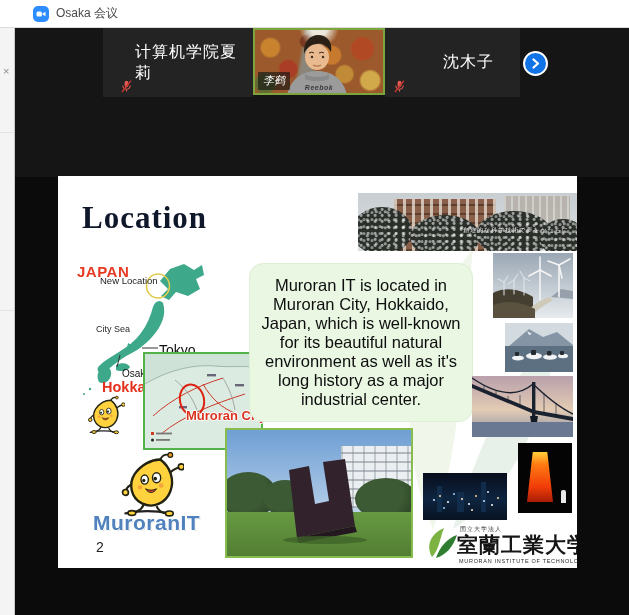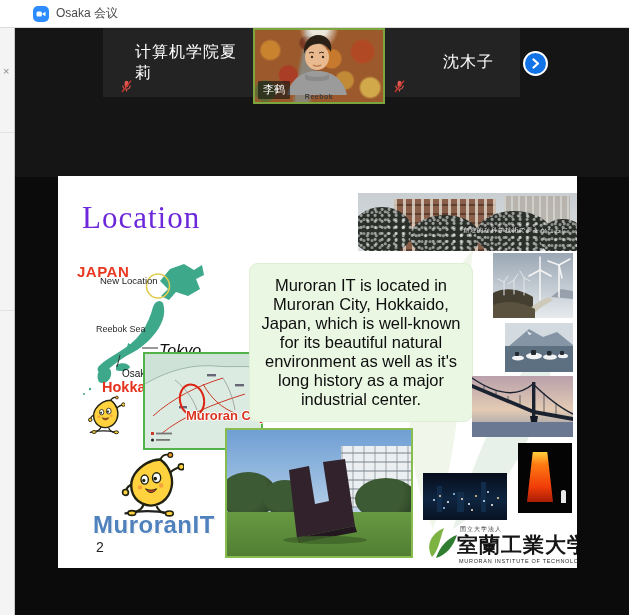--- a/index.html
+++ b/index.html
@@ -18,56 +18,56 @@
   #close-icon { position:absolute; left:3px; top:38px; font-size:11px; color:#8d8d8d; line-height:11px; cursor:default; }
 
   
   #stage { left:15px; top:28px; width:614px; height:587px; background:#0b0b0b; }
   #video-band { left:15px; top:28px; width:614px; height:149px; background:#151515; }
 
   .thumb { top:28px; height:69px; background:#232323; display:flex; align-items:center; justify-content:center; }
   .thumb .pname { color:#ffffff; font-size:16px; letter-spacing:1px;margin-left:32px; }
   .mic-muted { position:absolute; bottom:4px; width:11px; height:13px; }
 
-  #video-tile { left:253px; top:28px; width:132px; height:76px; border:2px solid #7da53e; overflow:hidden;
+  #video-tile { left:253px; top:28px; width:132px; height:67px; border:2px solid #7da53e; overflow:hidden;
     background-color:#a15a2e;
     background-image:
       radial-gradient(ellipse at 50% -4%, #ece8de 0 9%, rgba(236,232,222,0) 22%),
       radial-gradient(circle at 12% 28%, #c9832f 0 7%, rgba(0,0,0,0) 9%),
       radial-gradient(circle at 26% 62%, #a93d25 0 8%, rgba(0,0,0,0) 10%),
       radial-gradient(circle at 84% 30%, #b14a24 0 9%, rgba(0,0,0,0) 11%),
       radial-gradient(circle at 70% 70%, #c08a37 0 8%, rgba(0,0,0,0) 10%),
       radial-gradient(circle at 90% 80%, #d2a94a 0 7%, rgba(0,0,0,0) 9%),
       radial-gradient(circle at 8% 85%, #5f6b33 0 7%, rgba(0,0,0,0) 9%),
       radial-gradient(circle at 40% 18%, #7a3b22 0 6%, rgba(0,0,0,0) 8%),
       radial-gradient(circle at 60% 40%, #c77a2e 0 10%, rgba(0,0,0,0) 12%),
-      linear-gradient(100deg, #9c5a2c 0 35%, #8a8578 38% 46%, #9c5a2c 50%); }
+      linear-gradient(100deg, #9c5a2c 0 35%, #8a8578 38% 46%, #9c5a2c 50%); font-style: italic; }
   #video-name-tag { position:absolute; left:3px; bottom:3px; background:rgba(20,20,20,.62); color:#fff; font-size:11px; padding:1px 5px 2px; border-radius:1px; }
   #shirt-text { position:absolute; left:50%; transform:translateX(-50%); bottom:2px; color:#3b3b3b; font-size:7px; font-weight:bold; letter-spacing:.5px; }
 
   #next-participants-button { left:523px; top:51px; width:25px; height:25px; border-radius:50%; background:#1273e6; border:2px solid #ffffff; display:flex; align-items:center; justify-content:center; cursor:pointer; }
 
   
   #slide { left:58px; top:176px; width:519px; height:392px; background:#ffffff; overflow:hidden; }
 
-  #slide-title { left:24px; top:24px; font-family:"Liberation Serif", serif; font-weight:normal; font-size:31px; color:#6d28d9; letter-spacing:1px; }
+  #slide-title { left:24px; top:24px; font-family:"Liberation Serif", serif; font-weight:bold; font-size:31px; color:#0f172a; letter-spacing:1px; }
 
   .lbl { white-space:nowrap; }
   #label-japan    { left:19px;  top:87px;  font-size:15px; font-weight:bold; color:#e83a22; letter-spacing:.5px; }
   #label-chitose  { left:42px;  top:99px;  font-size:9.5px; color:#1c1c1c; }
   #label-sea      { left:38px;  top:148px; font-size:9px;  color:#2a2a2a; }
-  #label-tokyo    { left:101px; top:166px; font-size:16px; color:#111;font-style:italic; }
+  #label-tokyo    { left:101px; top:166px; font-size:14px; color:#111; }
   #label-osaka    { left:64px;  top:192px; font-size:10px; color:#111; }
   #label-hokkaido { left:44px;  top:203px; font-size:14.5px; font-weight:bold; color:#e5321e; }
   #label-muroran-city { left:128px; top:232px; font-size:13px; font-weight:bold; color:#d9341f;
       text-shadow:-1px 0 0 #fff,1px 0 0 #fff,0 -1px 0 #fff,0 1px 0 #fff; }
 
   #inset-map { left:85px; top:176px; width:120px; height:98px; border:2px solid #54b24a; background:#cfe2d8; }
 
-  #desc-box { left:191px; top:87px; width:224px; height:159px; background:#e9f7e3; border:1px solid #ddefd4; border-radius:9px;
+  #desc-box { left:191px; top:87px; width:224px; height:159px; background:#e9f7e3; border:1px solid #ddefd4; border-radius:14px;
       display:flex; align-items:center; justify-content:center; padding:4px 7px; }
   #desc-box p { font-size:16.5px; line-height:19px; color:#0e0e0e; text-align:center; }
 
   
   .photo { overflow:hidden; }
   #photo-campus { left:300px; top:17px; width:219px; height:58px; background:linear-gradient(#c9ced2,#dadfe2); }
   #campus-bldg { position:absolute; left:36px; top:6px; width:102px; height:52px; background:#8a5f49;
       background-image:repeating-linear-gradient(90deg, rgba(232,226,214,.75) 0 3px, rgba(0,0,0,0) 3px 9px),
                        repeating-linear-gradient(0deg, rgba(70,45,32,.65) 0 2px, rgba(0,0,0,0) 2px 9px); }
   #campus-bldg2 { position:absolute; left:146px; top:3px; width:66px; height:34px; background:#a79c8d; opacity:.55;
@@ -106,21 +106,21 @@
         30px 20px 0 0 #9fd0ff, 38px 25px 0 0 #ffe9c0, 45px 30px 0 0 #fff, 52px 22px 0 0 #ffcf90,
         60px 27px 0 0 #cfe3ff, 68px 31px 0 0 #fff, 74px 24px 0 0 #ffd9a0, 20px 34px 0 0 #9fd0ff,
         48px 36px 0 0 #ffe9c0, 64px 18px 0 0 #cfe3ff; }
   .factory-tower { position:absolute; bottom:8px; background:#122c4c; }
 
   
   #logo-corp { left:402px; top:349px; font-size:6px; color:#333; letter-spacing:1px; }
   #logo-jp { left:399px; top:355px; font-size:21px; font-weight:bold; color:#161616; letter-spacing:1px; }
   #logo-en { left:401px; top:382px; font-size:5.5px; color:#2b2b2b; letter-spacing:.7px; }
 
-  #muroranit-text { left:35px; top:335px; font-size:24px; font-weight:bold; color:#4f81bd;
+  #muroranit-text { left:35px; top:335px; font-size:21px; font-weight:bold; color:#4f81bd;
       text-shadow:-1px 0 0 #fff,1px 0 0 #fff,0 -1px 0 #fff,0 1px 0 #fff, 1px 1px 0 #cfcfcf; letter-spacing:.5px; }
   #page-number { left:38px; top:363px; font-size:14px; color:#222; }
 
   #watermark-leaf { left:330px; top:58px; opacity:.10; }
 </style>
 </head>
 <body>
 
 <div class="abs" id="titlebar">
   <div id="zoom-app-icon">
@@ -199,21 +199,21 @@
     <path d="M34,106 C40,104 44,108 43,114 C42,120 36,124 31,121 C28,116 30,109 34,106 Z" fill="#3da88a"></path>
     <circle cx="22" cy="128" r="1.2" fill="#3da88a"></circle>
     <circle cx="16" cy="133" r="1" fill="#3da88a"></circle>
     <ellipse cx="90" cy="25" rx="11.5" ry="12" fill="none" stroke="#e0cc4e" stroke-width="1.6"></ellipse>
     <line x1="74" y1="87" x2="90" y2="87" stroke="#333" stroke-width="1"></line>
     <line x1="52" y1="94" x2="49" y2="106" stroke="#333" stroke-width="1"></line>
   </svg>
 
   <span class="abs lbl" id="label-japan">JAPAN</span>
   <span class="abs lbl" id="label-chitose">New Location</span>
-  <span class="abs lbl" id="label-sea">Reebok Sea</span>
+  <span class="abs lbl" id="label-sea">City Sea</span>
   <span class="abs lbl" id="label-tokyo">Tokyo</span>
   <span class="abs lbl" id="label-osaka">Osaka</span>
   <span class="abs lbl" id="label-hokkaido">Hokkaido</span>
 
   <div class="abs" id="inset-map">
     <svg width="116" height="94" viewBox="0 0 116 94">
       <path d="M0,30 C20,18 45,10 70,12 C90,14 106,10 116,16 L116,94 L0,94 Z" fill="#dcebe2"></path>
       <path d="M0,30 C20,18 45,10 70,12 C90,14 106,10 116,16" fill="none" stroke="#9db8aa" stroke-width="1"></path>
       <path d="M8,62 C28,44 52,32 78,24 M16,80 C38,62 68,50 100,40 M58,30 C66,44 76,54 92,60" fill="none" stroke="#cc3a28" stroke-width="1"></path>
       <path d="M30,26 C40,34 48,44 52,56 M78,24 C84,34 88,44 90,56" fill="none" stroke="#8a8a8a" stroke-width=".7"></path>

